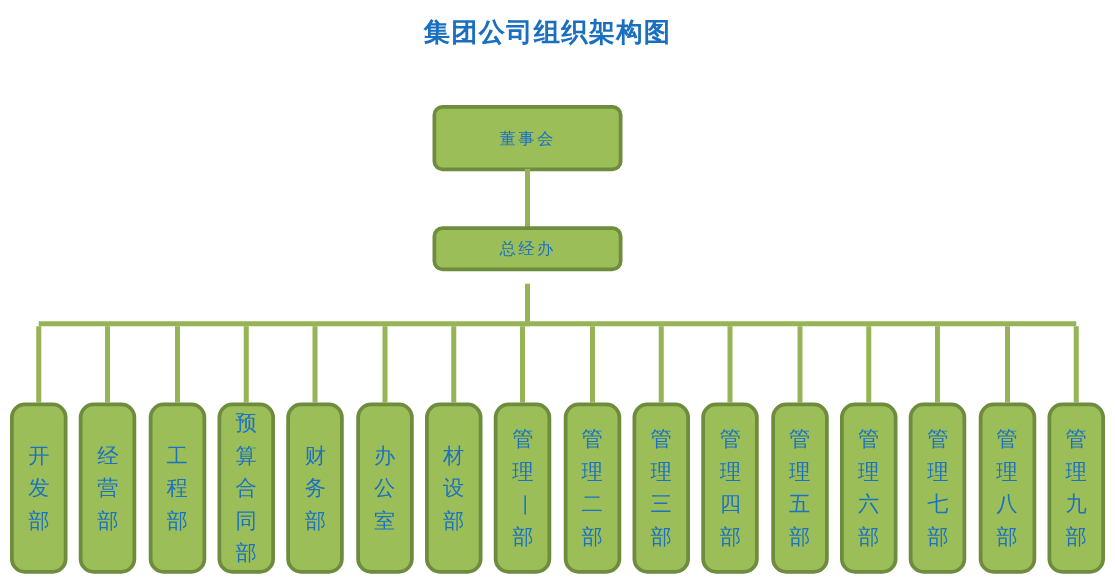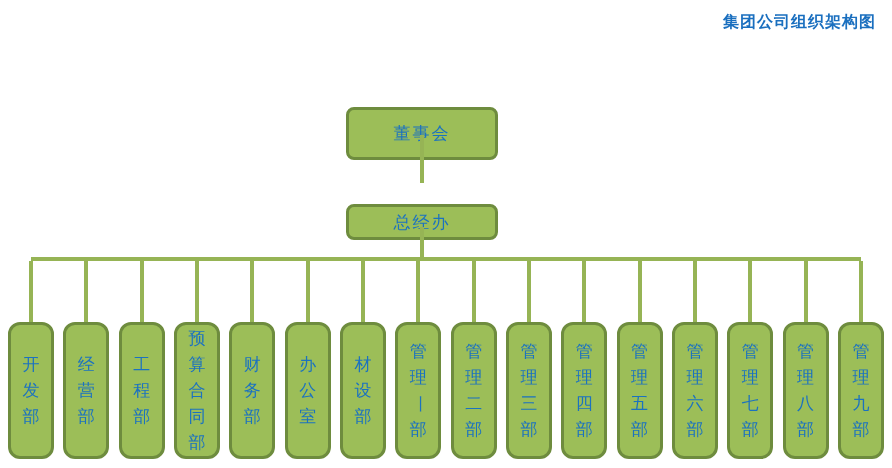--- a/index.html
+++ b/index.html
@@ -14,40 +14,39 @@
     height: 468px;
     background: #ffffff;
     overflow: hidden;
   }
   .title {
     position: absolute;
     left: 0;
     top: 12px;
     width: 876px;
     margin: 0;
-    text-align: right;
-    font-size: 16px;
+    text-align: center;
+    font-size: 21px;
     font-weight: bold;
     color: var(--title-color, #1a6fbf);
     letter-spacing: 1px;
   }
   .node {
     position: absolute;
     box-sizing: border-box;
     background: var(--node-fill, #9cbe58);
     border: 3px solid var(--node-border, #6e8c3e);
     border-radius: 8px;
     display: flex;
     align-items: center;
     justify-content: center;
     color: var(--node-text, #1b72c0);
-    font-size: 17px;
+    font-size: 13px;
     letter-spacing: 2px;
     cursor: default;
-    margin-top: 23px;
   }
   .node-board { left: 346px; top: 84px; width: 152px; height: 53px; }
   .node-gm    { left: 346px; top: 181px; width: 152px; height: 36px; }
   .vline {
     position: absolute;
     width: 4px;
     background: var(--line-color, #96b455);
   }
   .link-a { left: 420px; top: 135px; height: 48px; }
   .link-b { left: 420px; top: 227px; height: 34px; }

